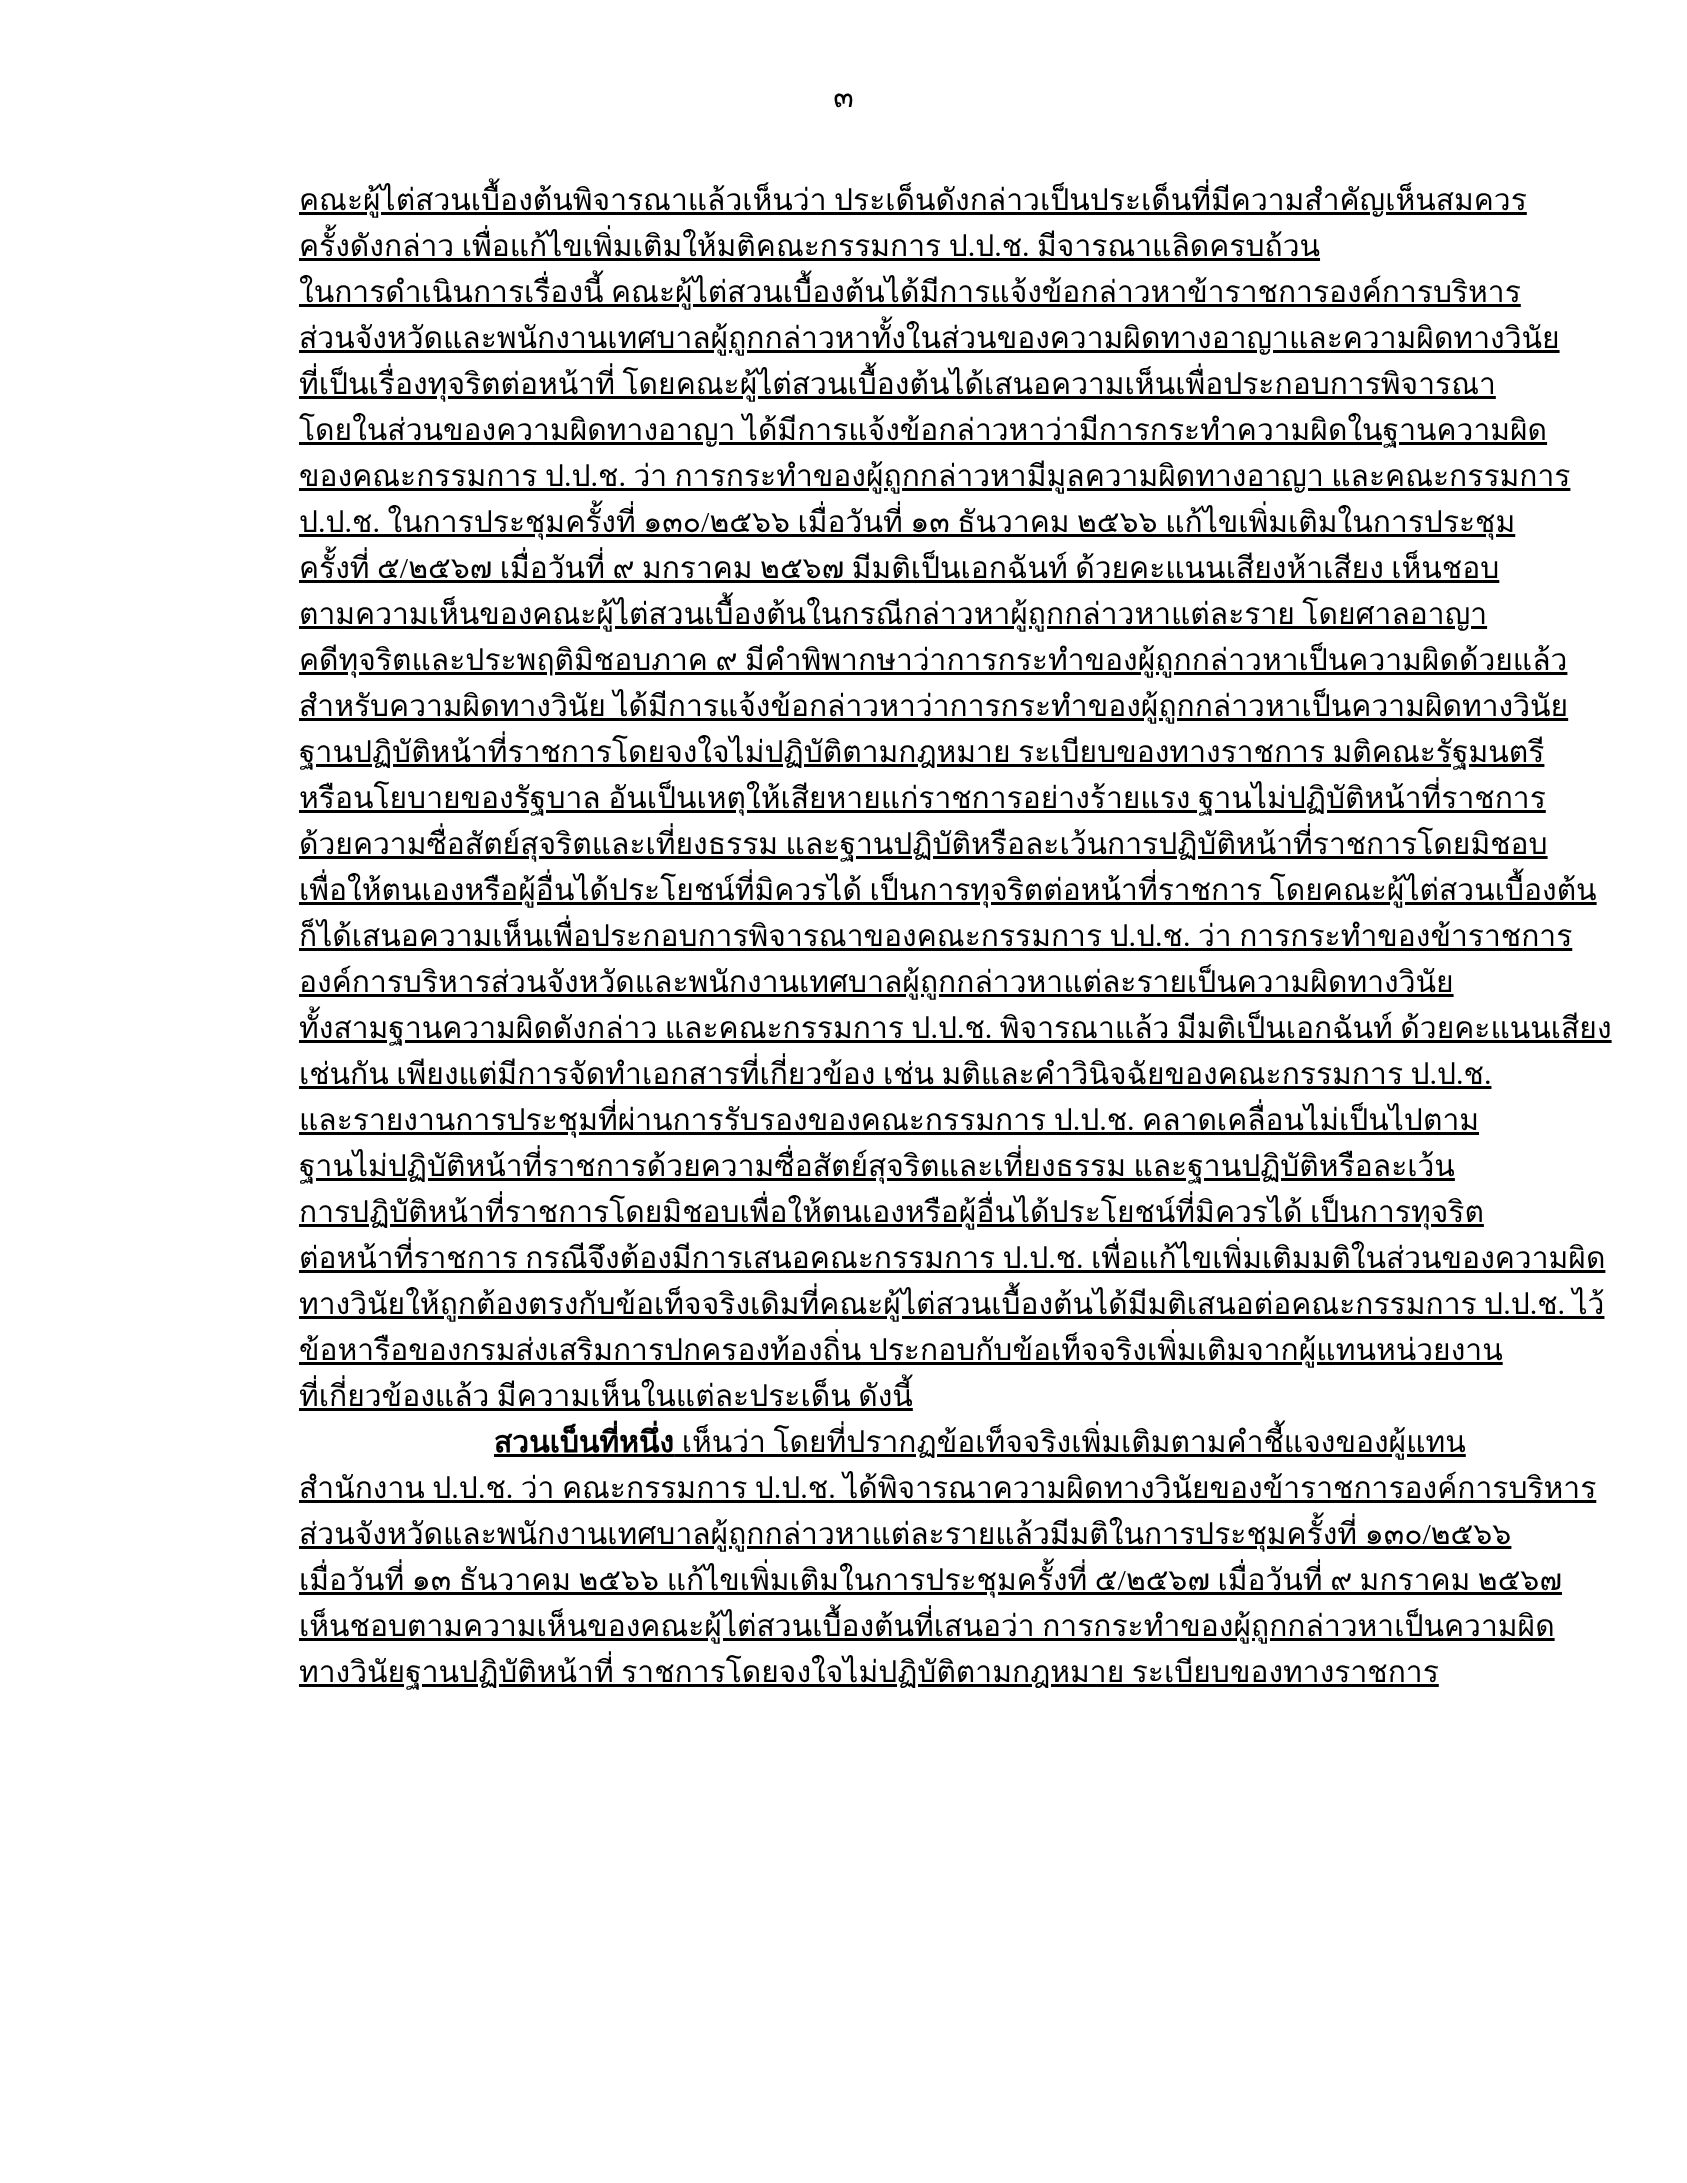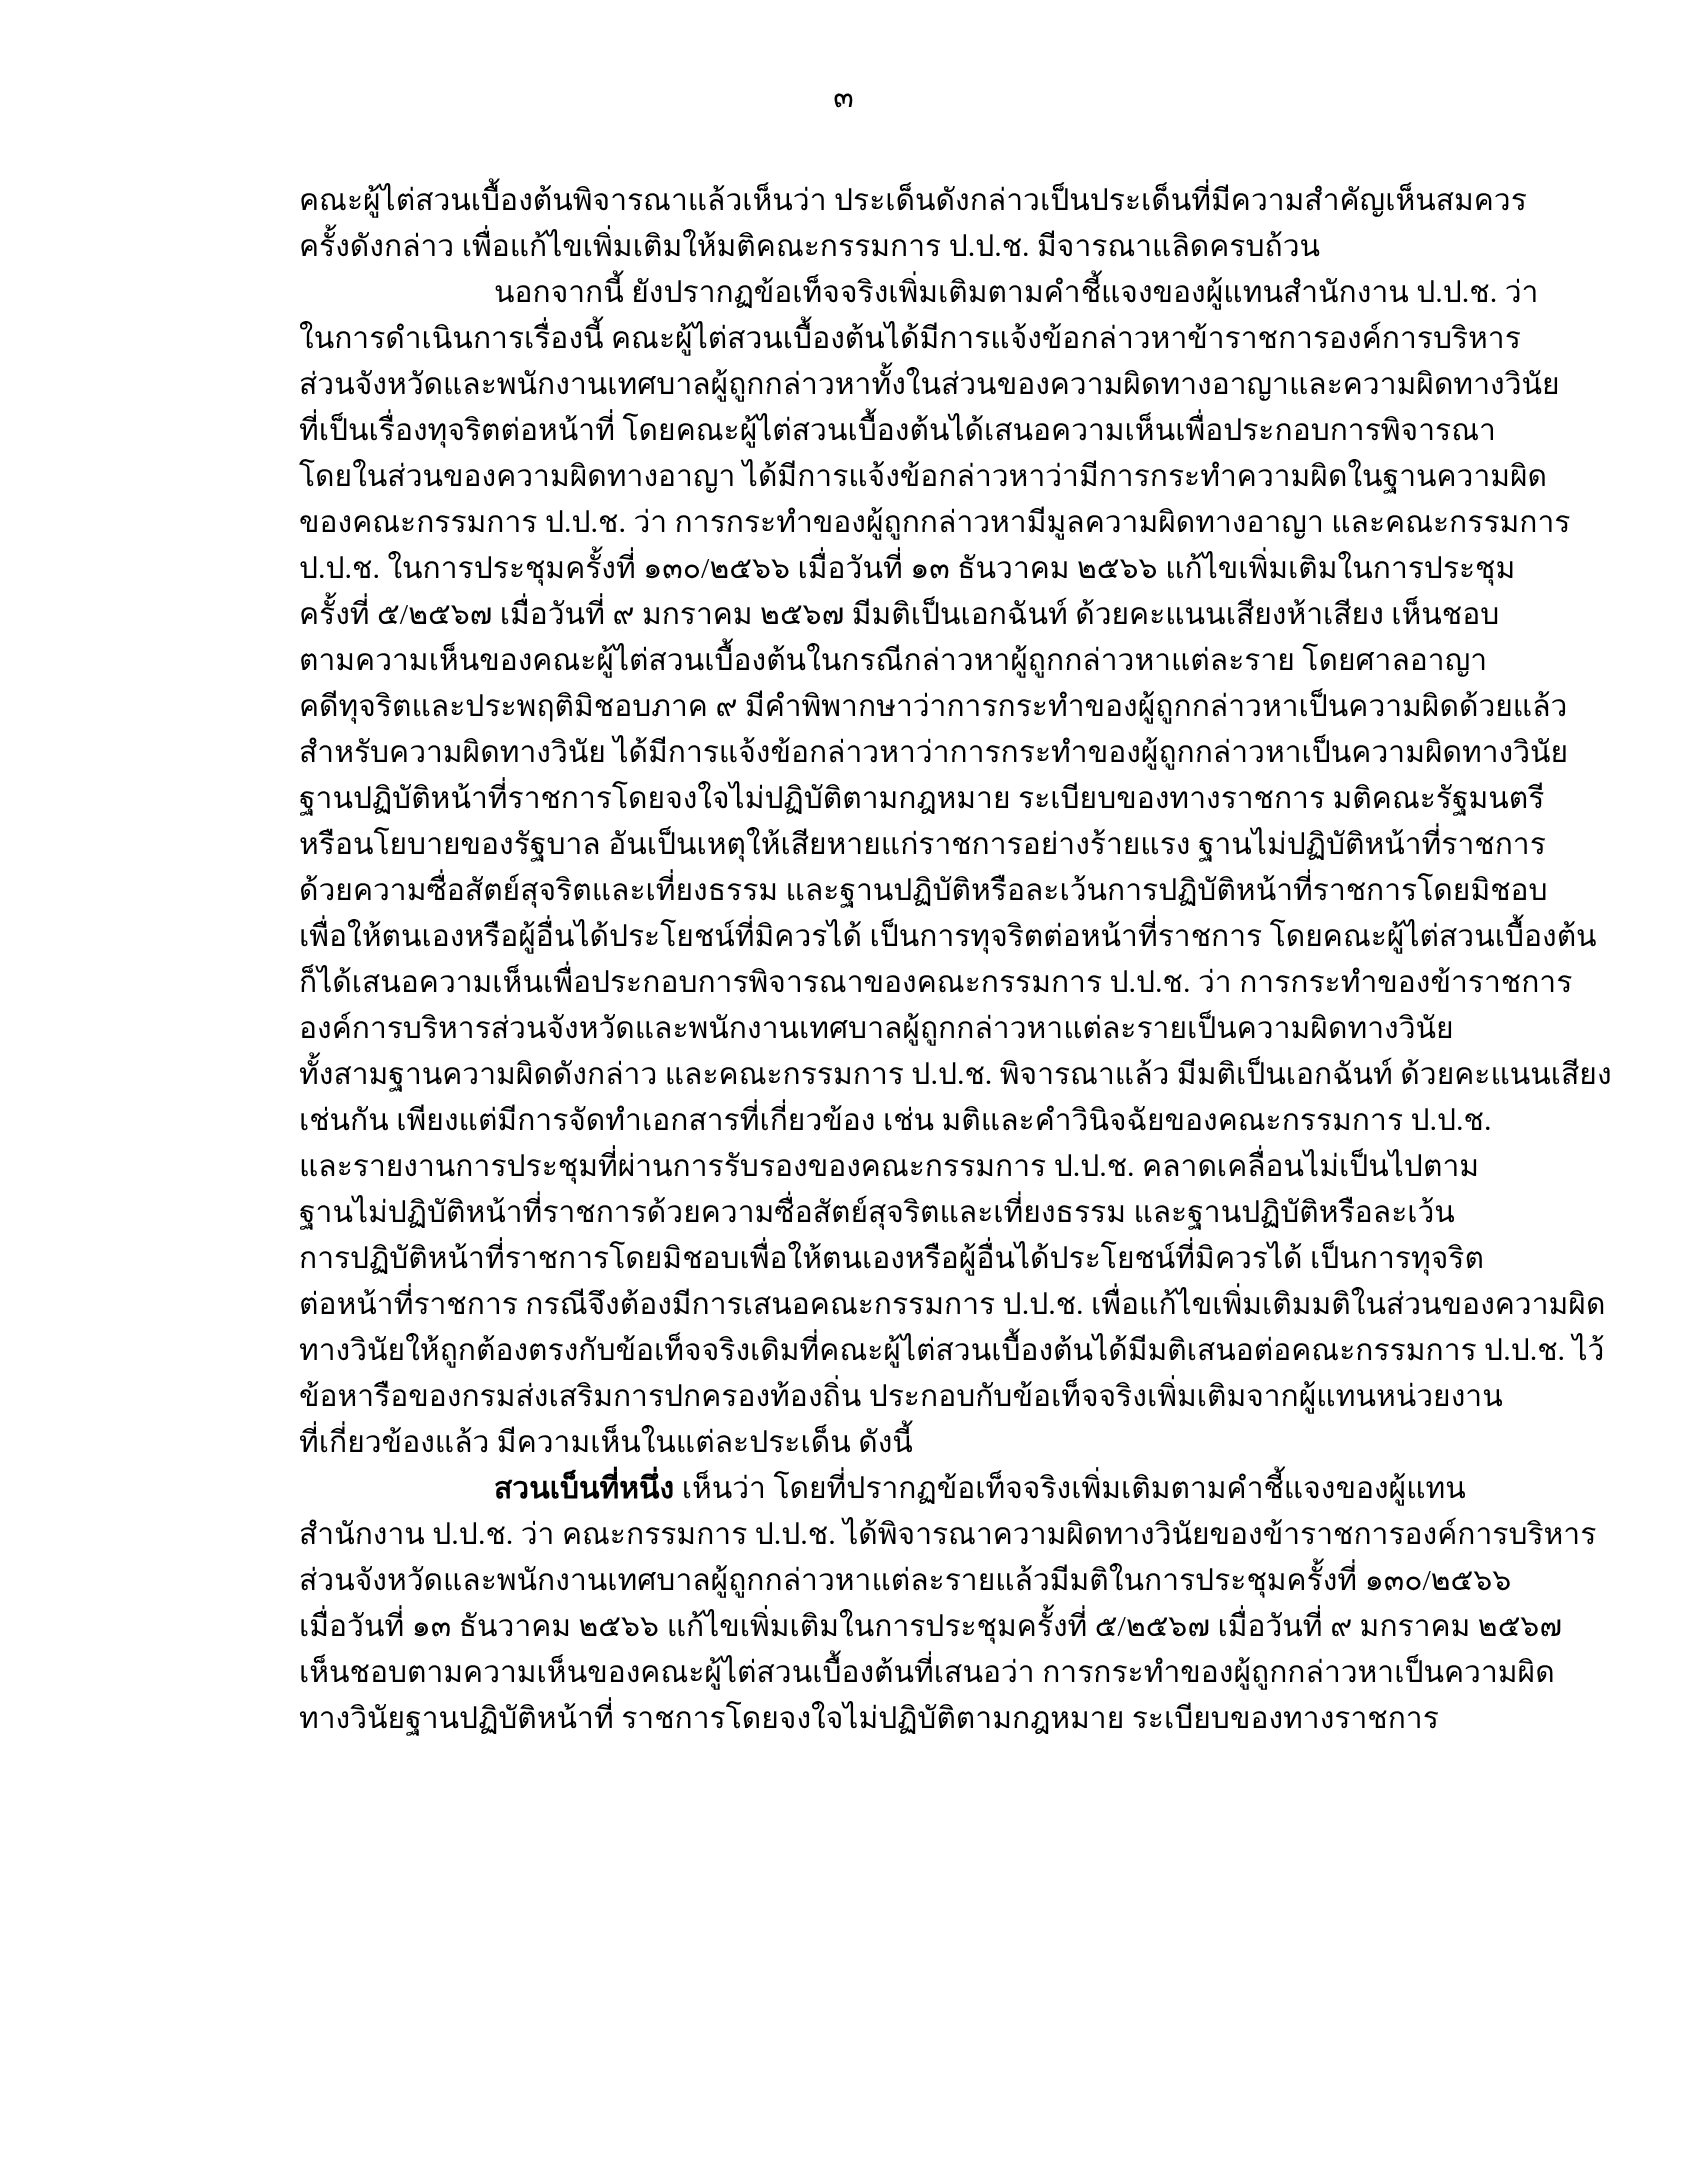--- a/index.html
+++ b/index.html
@@ -25,20 +25,21 @@
     line-height: 46px;
     text-align: center;
     font-size: 30px;
   }
   .body-text {
     position: absolute;
     top: 177px;
     left: 299px;
     width: 1111px;
     font-size: 30px;
+    text-decoration: underline;
   }
   .line {
     height: 46px;
     line-height: 46px;
     white-space: nowrap;
     overflow: visible;
   }
   .line.indent {
     text-indent: 195px;
   }
@@ -47,21 +48,20 @@
   }
 </style>
 </head>
 <body>
 
 <div class="page">
   <div class="page-number">๓</div>
   <div class="body-text" id="doc-lines">
       <div class="line">คณะผู้ไต่สวนเบื้องต้นพิจารณาแล้วเห็นว่า  ประเด็นดังกล่าวเป็นประเด็นที่มีความสำคัญเห็นสมควร</div>
       <div class="line">ครั้งดังกล่าว เพื่อแก้ไขเพิ่มเติมให้มติคณะกรรมการ ป.ป.ช. มีจารณาแลิดครบถ้วน</div>
-      <div class="line indent">นอกจากนี้ ยังปรากฏข้อเท็จจริงเพิ่มเติมตามคำชี้แจงของผู้แทนสำนักงาน ป.ป.ช. ว่า</div>
       <div class="line">ในการดำเนินการเรื่องนี้ คณะผู้ไต่สวนเบื้องต้นได้มีการแจ้งข้อกล่าวหาข้าราชการองค์การบริหาร</div>
       <div class="line">ส่วนจังหวัดและพนักงานเทศบาลผู้ถูกกล่าวหาทั้งในส่วนของความผิดทางอาญาและความผิดทางวินัย</div>
       <div class="line">ที่เป็นเรื่องทุจริตต่อหน้าที่ โดยคณะผู้ไต่สวนเบื้องต้นได้เสนอความเห็นเพื่อประกอบการพิจารณา</div>
       <div class="line">โดยในส่วนของความผิดทางอาญา ได้มีการแจ้งข้อกล่าวหาว่ามีการกระทำความผิดในฐานความผิด</div>
       <div class="line">ของคณะกรรมการ ป.ป.ช. ว่า การกระทำของผู้ถูกกล่าวหามีมูลความผิดทางอาญา และคณะกรรมการ</div>
       <div class="line">ป.ป.ช. ในการประชุมครั้งที่ ๑๓๐/๒๕๖๖ เมื่อวันที่ ๑๓ ธันวาคม ๒๕๖๖ แก้ไขเพิ่มเติมในการประชุม</div>
       <div class="line">ครั้งที่ ๕/๒๕๖๗ เมื่อวันที่ ๙ มกราคม ๒๕๖๗ มีมติเป็นเอกฉันท์ ด้วยคะแนนเสียงห้าเสียง เห็นชอบ</div>
       <div class="line">ตามความเห็นของคณะผู้ไต่สวนเบื้องต้นในกรณีกล่าวหาผู้ถูกกล่าวหาแต่ละราย โดยศาลอาญา</div>
       <div class="line">คดีทุจริตและประพฤติมิชอบภาค ๙ มีคำพิพากษาว่าการกระทำของผู้ถูกกล่าวหาเป็นความผิดด้วยแล้ว</div>
       <div class="line">สำหรับความผิดทางวินัย ได้มีการแจ้งข้อกล่าวหาว่าการกระทำของผู้ถูกกล่าวหาเป็นความผิดทางวินัย</div>

